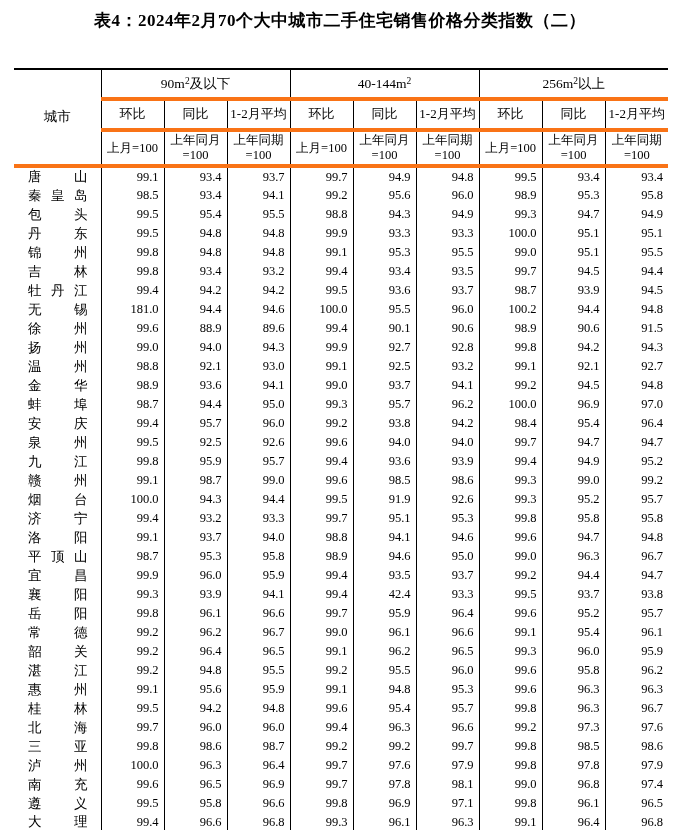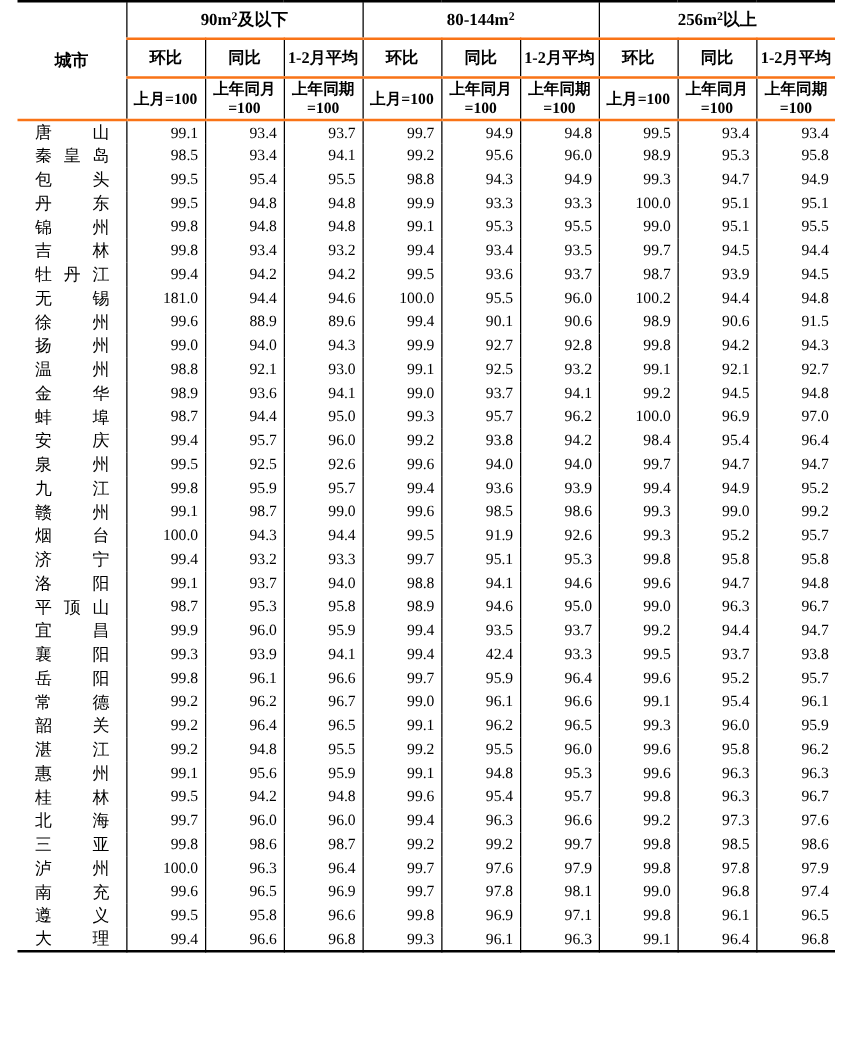--- a/index.html
+++ b/index.html
@@ -24,25 +24,25 @@
     table-layout: fixed;
     margin-left: 14px;
     width: 654px;
     border-top: 2.5px solid #000;
     border-bottom: 2.5px solid #000;
   }
   col.c-city { width: 87px; }
   col.c-val  { width: 63px; }
 
   thead th {
-    font-weight: bold;
+    font-weight: normal;
     text-align: center;
     vertical-align: middle;
     border-left: 1px solid #000;
-    border-bottom: 2px solid #f97316;
+    border-bottom: 4px solid #f97316;
     background: #fff;
   }
   thead th.city-h {
     border-left: none;
     font-size: 13.5px;
   }
   thead tr.h1 th { height: 30px; font-size: 13.5px; }
   thead tr.h2 th { height: 31px; font-size: 13px; line-height: 1.15; padding: 1px 1px; }
   thead tr.h3 th { height: 31px; font-size: 12.5px; line-height: 1.2; padding: 1px 1px; }
   thead sup { font-size: 9.5px; vertical-align: 4px; }
@@ -66,39 +66,40 @@
   tbody td.num {
     text-align: right;
     padding-right: 5px;
     font-family: "Liberation Serif", "DejaVu Serif", serif;
   }
 </style>
 </head>
 <body>
 
 <div class="page">
+  <div class="title">表4：2024年2月70个大中城市二手住宅销售价格分类指数（二）</div>
 
   <table class="idx">
     <colgroup>
       <col class="c-city">
       <col class="c-val">
         <col class="c-val">
         <col class="c-val">
       <col class="c-val">
         <col class="c-val">
         <col class="c-val">
       <col class="c-val">
         <col class="c-val">
         <col class="c-val">
     </colgroup>
     <thead>
       <tr class="h1">
         <th class="city-h" rowspan="3">城市</th>
         <th colspan="3"><span>90m</span><sup>2</sup><span>及以下</span></th>
-        <th colspan="3"><span>80-144m</span><sup>2</sup><span></span></th>
+        <th colspan="3"><span>40-144m</span><sup>2</sup><span></span></th>
         <th colspan="3"><span>256m</span><sup>2</sup><span>以上</span></th>
       </tr>
       <tr class="h2">
         <th>环比</th>
         <th>同比</th>
         <th>1-2月平均</th>
         <th>环比</th>
         <th>同比</th>
         <th>1-2月平均</th>
         <th>环比</th>

